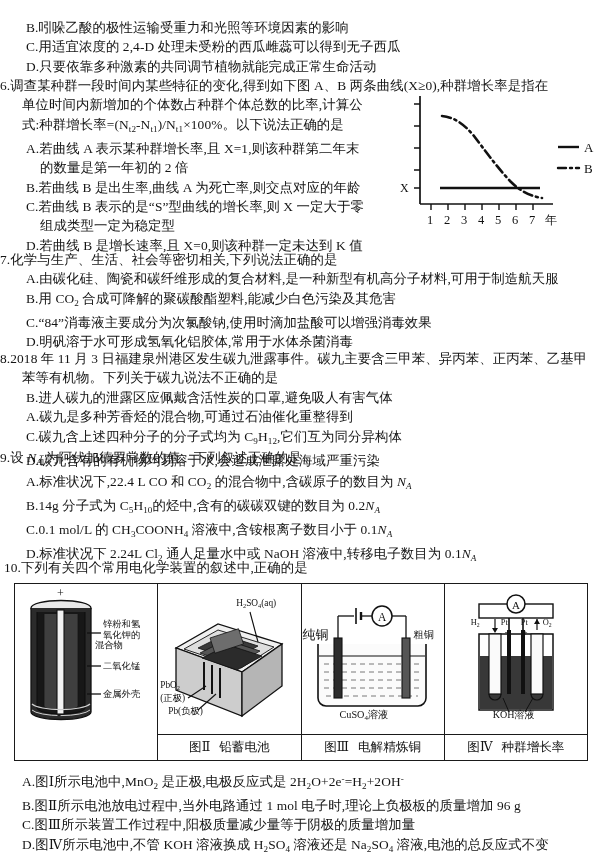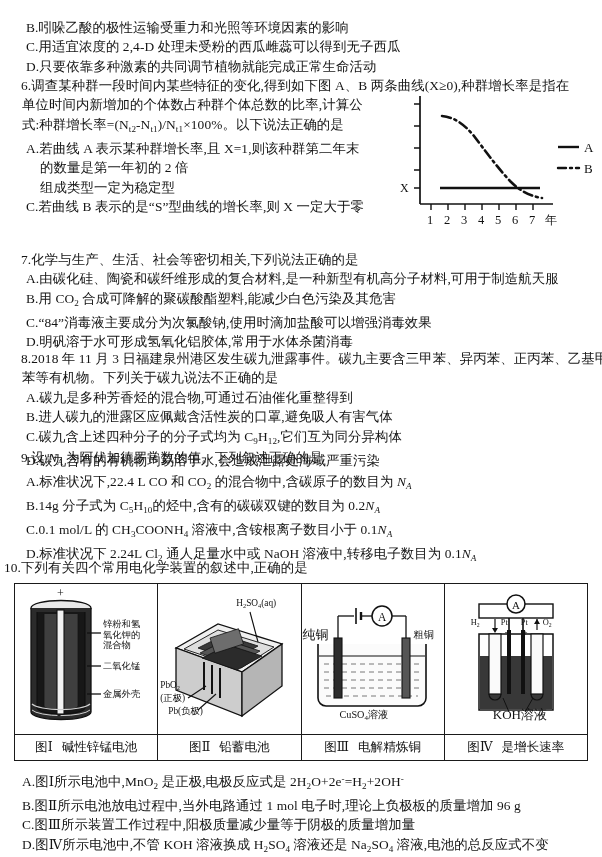--- a/index.html
+++ b/index.html
@@ -22,21 +22,21 @@
     padding: 0;
     box-sizing: border-box;
   }
   
   .line {
     font-size: 13.4px;
     line-height: 19.4px;
     white-space: nowrap;
     letter-spacing: 0.1px;
   }
-  .qline  { padding-left: 21px; }            
+  .qline  { padding-left: 0; }            
   .opt    { padding-left: 26px; }           
   .cont   { padding-left: 40px; }           
   .qcont  { padding-left: 22px; }           
   sub { font-size: 0.68em; vertical-align: -0.28em; }
   sup { font-size: 0.68em; vertical-align: 0.45em; }
   .it { font-style: italic; }
   
   .col-narrow { width: 392px; }
   
   .figure-pop {
@@ -101,22 +101,24 @@
     <div class="line opt">C.用适宜浓度的 2,4-D 处理未受粉的西瓜雌蕊可以得到无子西瓜</div>
     <div class="line opt">D.只要依靠多种激素的共同调节植物就能完成正常生命活动</div>
   </div>
 
   <div style="position:absolute; left:0; top:76px; width:602px;">
     <div class="line qline">6.调查某种群一段时间内某些特征的变化,得到如下图 A、B 两条曲线(X≥0),种群增长率是指在</div>
     <div class="line qcont col-narrow">单位时间内新增加的个体数占种群个体总数的比率,计算公</div>
     <div class="line qcont col-narrow"><span>式:种群增长率=(N</span><sub>t2</sub><span>-N</span><sub>t1</sub><span>)/N</span><sub>t1</sub><span>×100%。以下说法正确的是</span></div>
     <div class="line opt col-narrow">A.若曲线 A 表示某种群增长率,且 X=1,则该种群第二年末</div>
     <div class="line cont col-narrow">的数量是第一年初的 2 倍</div>
+    <div class="line opt col-narrow">B.若曲线 B 是出生率,曲线 A 为死亡率,则交点对应的年龄</div>
+    <div class="line opt">C.若曲线 B 表示的是“S”型曲线的增长率,则 X 一定大于零</div>
     <div class="line cont col-narrow">组成类型一定为稳定型</div>
-    <div class="line opt">C.若曲线 B 表示的是“S”型曲线的增长率,则 X 一定大于零</div>
+    <div class="line opt">D.若曲线 B 是增长速率,且 X=0,则该种群一定未达到 K 值</div>
   </div>
 
   <div class="figure-pop">
     <svg width="198" height="140" viewBox="0 0 198 140">
 
       <line x1="22" y1="4" x2="22" y2="112" stroke="#111" stroke-width="1.7"></line>
 
       <line x1="22" y1="112" x2="155" y2="112" stroke="#111" stroke-width="1.7"></line>
 
       <line x1="16" y1="12" x2="22" y2="12" stroke="#111" stroke-width="1.5"></line>
@@ -159,22 +161,22 @@
     <div class="line qline">7.化学与生产、生活、社会等密切相关,下列说法正确的是</div>
     <div class="line opt">A.由碳化硅、陶瓷和碳纤维形成的复合材料,是一种新型有机高分子材料,可用于制造航天服</div>
     <div class="line opt"><span>B.用 CO</span><sub>2</sub><span> 合成可降解的聚碳酸酯塑料,能减少白色污染及其危害</span></div>
     <div class="line opt">C.“84”消毒液主要成分为次氯酸钠,使用时滴加盐酸可以增强消毒效果</div>
     <div class="line opt">D.明矾溶于水可形成氢氧化铝胶体,常用于水体杀菌消毒</div>
   </div>
 
   <div style="position:absolute; left:0; top:349px; width:602px;">
     <div class="line qline">8.2018 年 11 月 3 日福建泉州港区发生碳九泄露事件。碳九主要含三甲苯、异丙苯、正丙苯、乙基甲</div>
     <div class="line qcont">苯等有机物。下列关于碳九说法不正确的是</div>
+    <div class="line opt">B.进人碳九的泄露区应佩戴含活性炭的口罩,避免吸人有害气体</div>
     <div class="line opt">A.碳九是多种芳香烃的混合物,可通过石油催化重整得到</div>
-    <div class="line opt">B.进人碳九的泄露区应佩戴含活性炭的口罩,避免吸人有害气体</div>
     <div class="line opt"><span>C.碳九含上述四种分子的分子式均为 C</span><sub>9</sub><span>H</span><sub>12</sub><span>,它们互为同分异构体</span></div>
     <div class="line opt">D.碳九含有的有机物均易溶于水,会造成泄露处海域严重污染</div>
   </div>
 
   <div style="position:absolute; left:0; top:448px; width:504px;">
     <div class="line qline"><span>9.设 </span><span class="it">N</span><sub class="it">A</sub><span> 为阿伏加德罗常数的值。下列叙述正确的是</span></div>
     <div class="line opt"><span>A.标准状况下,22.4 L CO 和 CO</span><sub>2</sub><span> 的混合物中,含碳原子的数目为 </span><span class="it">N</span><sub class="it">A</sub></div>
     <div class="line opt"><span>B.14g 分子式为 C</span><sub>5</sub><span>H</span><sub>10</sub><span>的烃中,含有的碳碳双键的数目为 0.2</span><span class="it">N</span><sub class="it">A</sub></div>
     <div class="line opt"><span>C.0.1 mol/L 的 CH</span><sub>3</sub><span>COONH</span><sub>4</sub><span> 溶液中,含铵根离子数目小于 0.1</span><span class="it">N</span><sub class="it">A</sub></div>
     <div class="line opt"><span>D.标准状况下 2.24L Cl</span><sub>2</sub><span> 通人足量水中或 NaOH 溶液中,转移电子数目为 0.1</span><span class="it">N</span><sub class="it">A</sub></div>
@@ -203,27 +205,23 @@
           <path d="M15 124 A30 7.5 0 0 0 73 124" fill="none" stroke="#cfcfcf" stroke-width="1"></path>
 
           <line x1="70" y1="47" x2="84" y2="47" stroke="#111" stroke-width="1.3"></line>
           <line x1="70" y1="80" x2="84" y2="80" stroke="#111" stroke-width="1.3"></line>
           <line x1="70" y1="108" x2="84" y2="108" stroke="#111" stroke-width="1.3"></line>
         </svg>
         <div class="diag-label" style="left:42px; top:4px; font-size:12px;">+</div>
         <div class="diag-label" style="left:42px; top:126px; font-size:12px;">-</div>
         <div class="diag-label" style="left:88px; top:36px;font-family:Liberation Mono, monospace;">锌粉和氢</div>
         <div class="diag-label" style="left:88px; top:46px;">氧化钾的</div>
-        <div class="diag-label" style="left:88px; top:56px;">混合物</div>
+        <div class="diag-label" style="left:80px; top:56px;">混合物</div>
         <div class="diag-label" style="left:88px; top:77px;">二氧化锰</div>
         <div class="diag-label" style="left:88px; top:105px;text-align:center;">金属外壳</div>
-      </div>
-      <div class="echem-cap">
-        <span class="cap-n">图Ⅰ</span>
-          <span>碱性锌锰电池</span>
       </div>
     </div>
 
     <div class="echem-cell">
       <div class="echem-fig">
         <svg width="142" height="150" viewBox="0 0 142 150" style="position:absolute;left:0;top:2px;">
 
           <path d="M18 62 L60 38 L124 58 L84 86 Z" fill="#f0f0f0" stroke="#111" stroke-width="1.3"></path>
 
           <path d="M18 62 L18 104 L84 130 L84 86 Z" fill="#cdcdcd" stroke="#111" stroke-width="1.3"></path>
@@ -326,25 +324,25 @@
 
           <line x1="58" y1="112" x2="64" y2="126" stroke="#111" stroke-width="1"></line>
           <line x1="88" y1="112" x2="80" y2="126" stroke="#111" stroke-width="1"></line>
         </svg>
         <div class="diag-label sm" style="left:26px; top:34px;"><span>H</span><sub>2</sub></div>
         <div class="diag-label sm" style="left:98px; top:34px;"><span>O</span><sub>2</sub></div>
         <div class="diag-label sm" style="left:56px; top:34px;">Pt</div>
         <div class="diag-label sm" style="left:76px; top:34px;">Pt</div>
         <div class="diag-label sm" style="left:60px; top:44px;">-</div>
         <div class="diag-label sm" style="left:78px; top:44px;">+</div>
-        <div class="diag-label" style="left:48px; top:126px; font-size:13px;">KOH溶液</div>
+        <div class="diag-label" style="left:48px; top:126px; font-size:10px;">KOH溶液</div>
       </div>
       <div class="echem-cap">
         <span class="cap-n">图Ⅳ</span>
-          <span>是增长速率</span>
+          <span>种群增长率</span>
       </div>
     </div>
 
   </div>
 
   <div style="position:absolute; left:0; top:770px; width:602px;">
     <div class="line opt" style="padding-left:22px;"><span>A.图Ⅰ所示电池中,MnO</span><sub>2</sub><span> 是正极,电极反应式是 2H</span><sub>2</sub><span>O+2e</span><sup>-</sup><span>=H</span><sub>2</sub><span>+2OH</span><sup>-</sup></div>
     <div class="line opt" style="padding-left:22px;">B.图Ⅱ所示电池放电过程中,当外电路通过 1 mol 电子时,理论上负极板的质量增加 96 g</div>
     <div class="line opt" style="padding-left:22px;">C.图Ⅲ所示装置工作过程中,阳极质量减少量等于阴极的质量增加量</div>
     <div class="line opt" style="padding-left:22px;"><span>D.图Ⅳ所示电池中,不管 KOH 溶液换成 H</span><sub>2</sub><span>SO</span><sub>4</sub><span> 溶液还是 Na</span><sub>2</sub><span>SO</span><sub>4</sub><span> 溶液,电池的总反应式不变</span></div>

